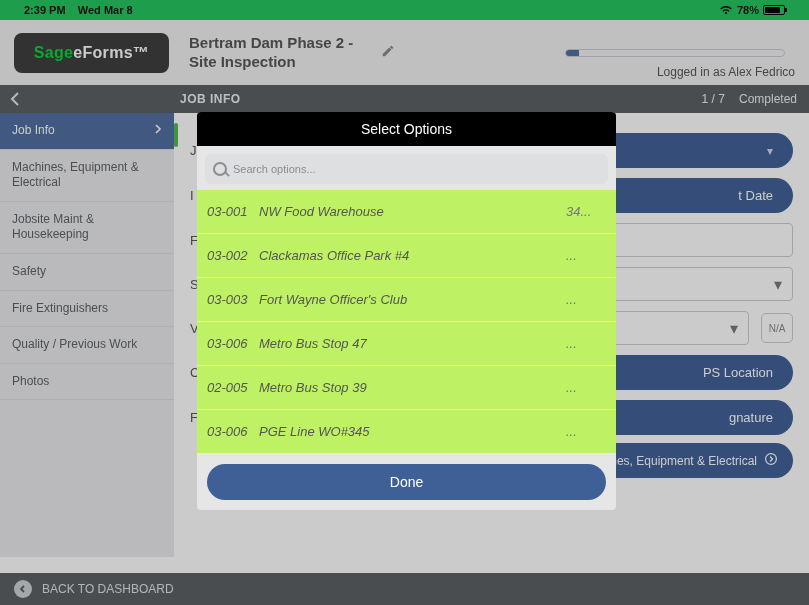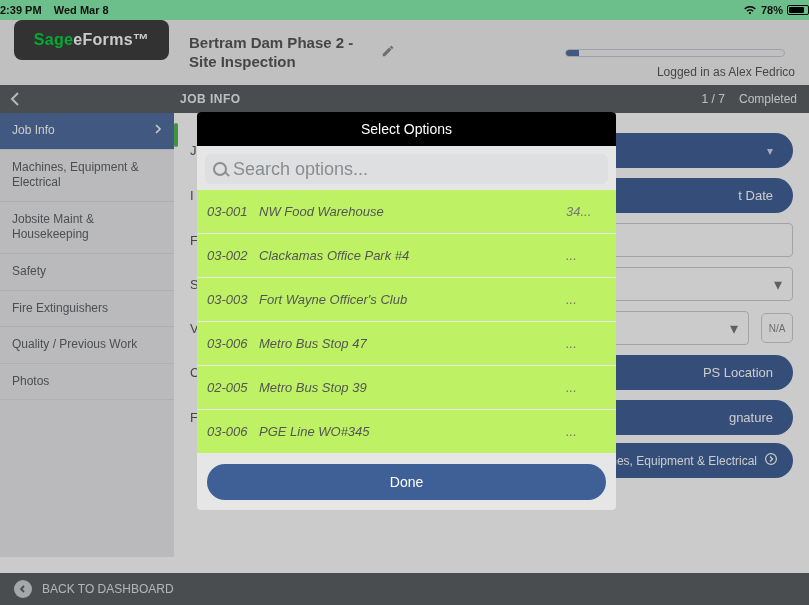--- a/index.html
+++ b/index.html
@@ -1,26 +1,26 @@
 <!DOCTYPE html>
 <html><head>
 <meta charset="utf-8">
 <style>
   * { box-sizing: border-box; margin:0; padding:0; font-family: -apple-system, Helvetica, Arial, sans-serif; }
   body { width:809px; height:605px; background:#fff; position:relative; overflow:hidden; }
 
   
-  .statusbar { height:20px; background:#86efac; display:flex; align-items:center; justify-content:space-between; font-size:11px; font-weight:600; padding:0 0; color:#111; }
+  .statusbar { height:20px; background:#22c55e; display:flex; align-items:center; justify-content:space-between; font-size:11px; font-weight:600; padding:0 24px; color:#111; }
   .statusbar .right { display:flex; align-items:center; gap:4px; }
   .battery { width:22px; height:10px; border:1px solid #000; border-radius:2px; position:relative; }
   .battery::after { content:""; position:absolute; right:-3px; top:2px; width:2px; height:4px; background:#000; border-radius:0 1px 1px 0;}
   .battery .fill { position:absolute; left:1px; top:1px; bottom:1px; width:75%; background:#000; border-radius:1px;}
 
   
-  .apphdr { height:65px; background:#f1f1f1; display:flex; padding:0 14px; gap:20px; position:relative; }
+  .apphdr { height:65px; background:#f1f1f1; display:flex; align-items:center; padding:0 14px; gap:20px; position:relative; }
   .logo { width:155px; height:40px; background:#3b3b3b; border-radius:8px; display:flex; align-items:center; justify-content:center; color:#fff; font-weight:700; font-size:16px; letter-spacing:.3px;}
   .logo .sage { color:#00d639; }
   .titleblk { display:flex; align-items:center; gap:12px; color:#555; }
   .titleblk .t { font-weight:700; font-size:15px; line-height:1.25; max-width:180px; }
   .login { position:absolute; right:14px; bottom:6px; font-size:12px; color:#555; }
 
   
   .secbar { height:28px; background:#5a5e60; color:#eee; display:flex; align-items:center; font-size:12px; position:relative;}
   .secbar .back { width:30px; display:flex; align-items:center; justify-content:center; font-size:16px; }
   .secbar .label { position:absolute; left:180px; font-weight:600; letter-spacing:.5px; }
@@ -42,21 +42,21 @@
   .nextbtn { position:absolute; right:16px; top:330px; background:#3f5f97; color:#fff; border-radius:18px; padding:10px 16px; font-size:12px; display:flex; align-items:center; gap:8px;}
 
   
   .bottombar { position:absolute; left:0; bottom:0; width:100%; height:32px; background:#5a5e60; color:#dfe2e3; display:flex; align-items:center; gap:10px; padding:16px 14px; font-size:12px;}
   .bottombar .circ { width:18px; height:18px; border-radius:50%; background:#cfd2d3; display:flex; align-items:center; justify-content:center; color:#5a5e60; font-size:12px;}
 
   
   .overlay { position:absolute; inset:0; background:rgba(20,20,20,0.22); }
   .modal { position:absolute; left:197px; top:112px; width:419px; background:#e6e6e6; border-radius:4px; overflow:hidden; box-shadow:none;}
   .modal .mh { background:#000; color:#fff; text-align:center; font-size:14px; padding:9px 8px;}
-  .search { margin:8px 8px 6px; background:#dedfe0; border-radius:6px; height:30px; display:flex; align-items:center; padding:0 8px; gap:6px; color:#8a8d90; font-size:18px;}
+  .search { margin:8px 8px 6px; background:#dedfe0; border-radius:6px; height:30px; display:flex; align-items:center; padding:0 8px; gap:6px; color:#8a8d90; font-size:11px;}
   .search .mag { width:14px; height:14px; border:2px solid #8a8d90; border-radius:50%; position:relative;}
   .search .mag::after { content:""; position:absolute; width:6px; height:2px; background:#8a8d90; transform:rotate(45deg); right:-5px; bottom:-1px;}
   .optlist { background:#bef264; max-height:270px; overflow:hidden;font-style:italic;}
   .opt { display:flex; align-items:center; height:44px; border-bottom:1px solid #e6e6e6; font-size:13px; color:#555;}
   .opt .code { width:62px; padding-left:10px;}
   .opt .name { flex:1; }
   .opt .extra { width:50px; color:#777; text-align:left;}
   .donewrap { padding:10px;}
   .done { background:#3f5f97; color:#fff; border-radius:18px; text-align:center; padding:10px 0; font-size:14px;}
 

